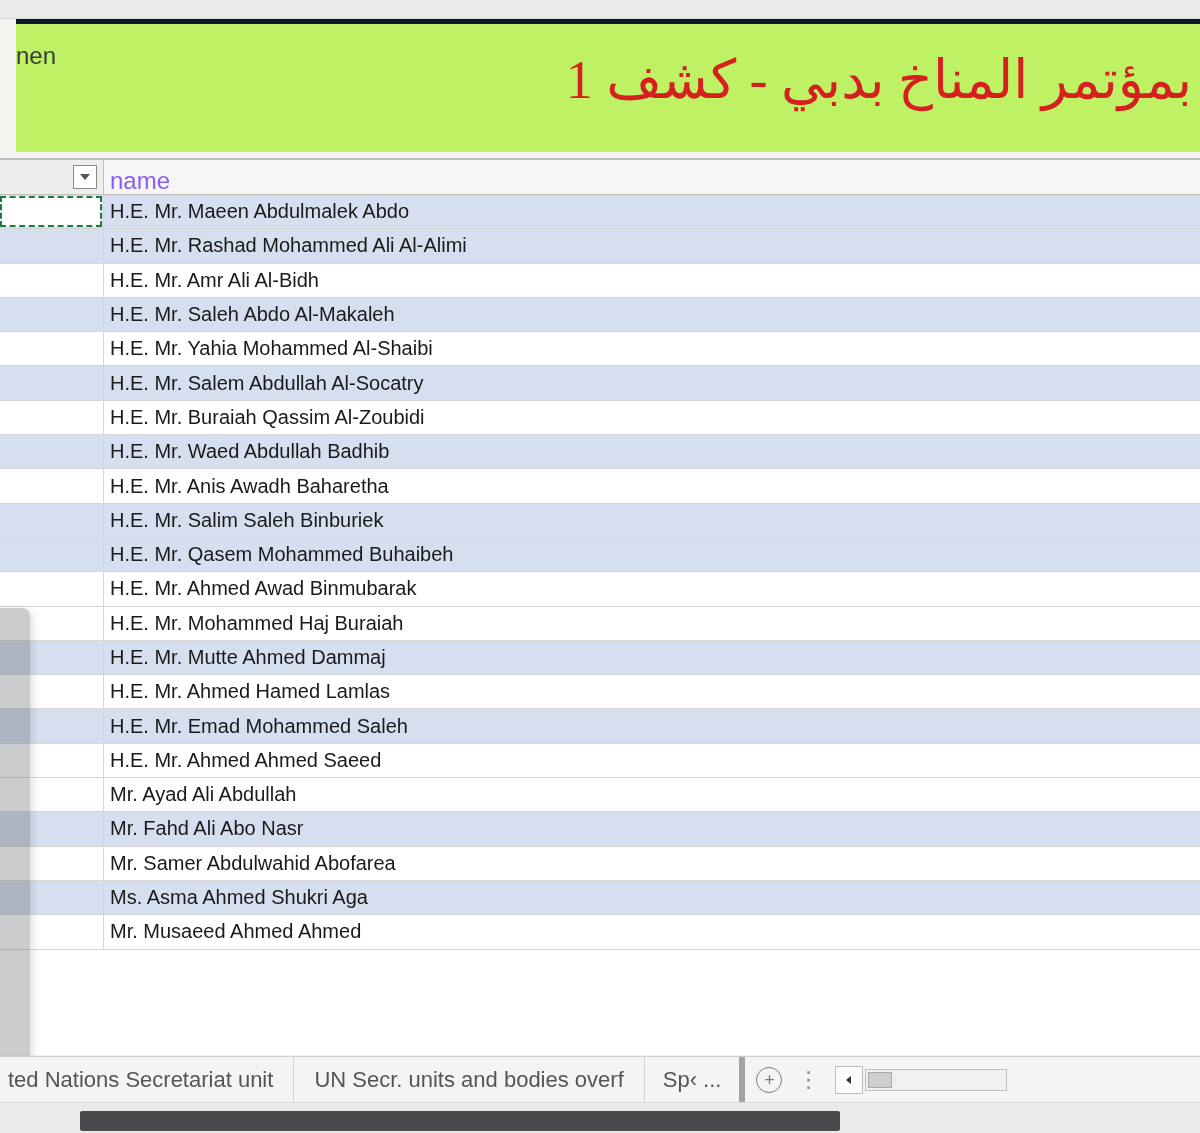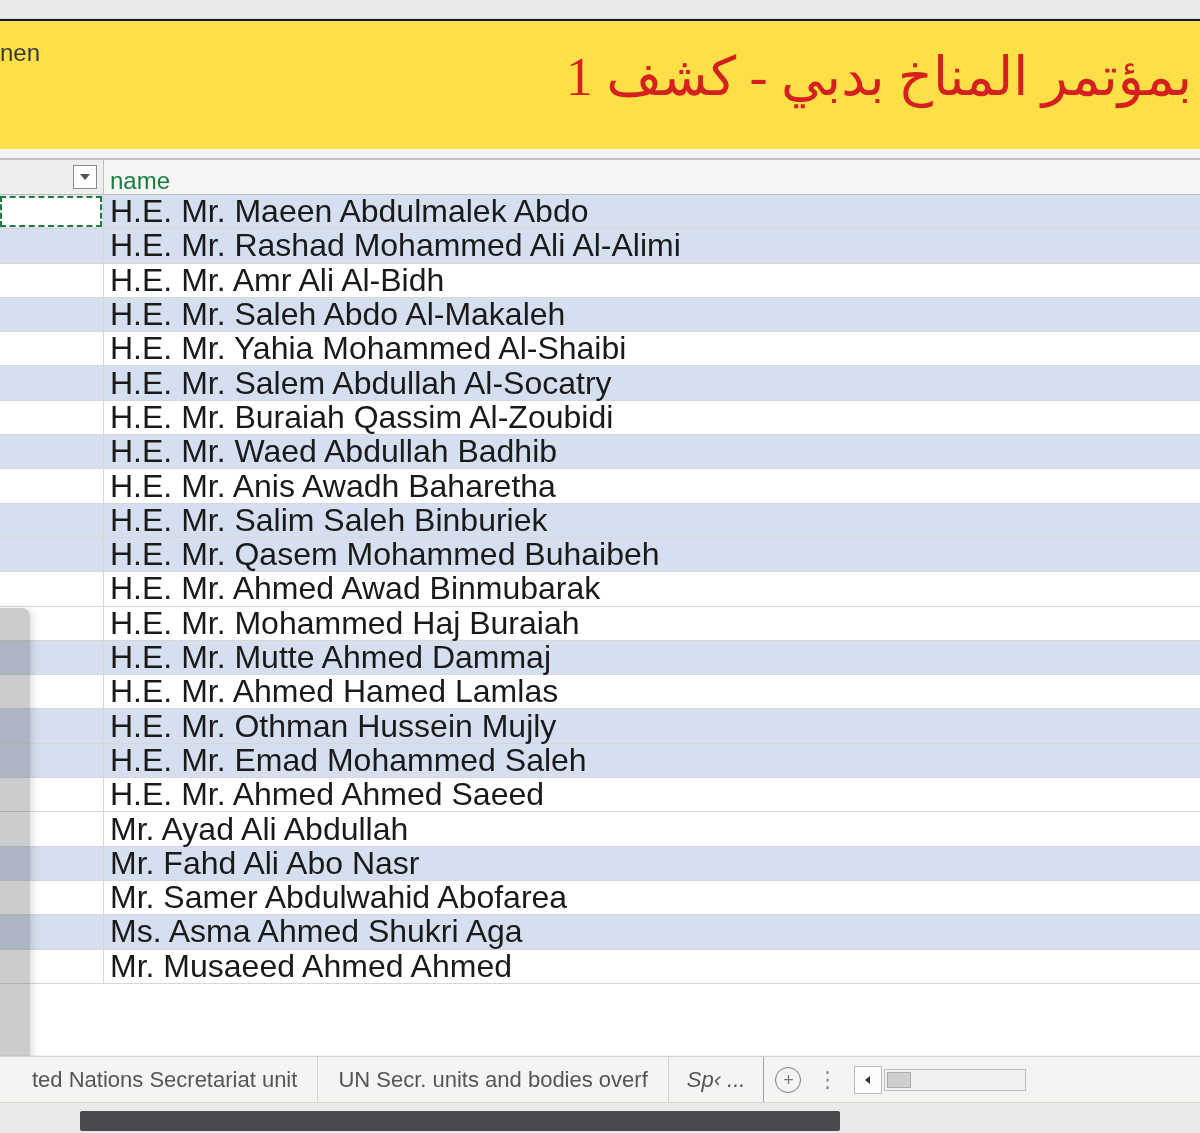--- a/index.html
+++ b/index.html
@@ -13,22 +13,23 @@
     position: relative;
   }
   .top-strip {
     height: 18px;
     background: #eaeae8;
     border-bottom: 1px solid #d9d9d6;
   }
   .header-area {
     position: relative;
     height: 128px;
-    background: #fde047;
-    border-top: 2px solid #0f172a;
+    background: #bef264;
+    border-top: 5px solid #0f172a;
+    margin-left: 16px;
   }
   .left-tab-label {
     position: absolute;
     left: 0;
     top: 18px;
     font-size: 24px;
     color: #3a3a3a;
     padding-left: 0;
   }
   .arabic-title {
@@ -84,31 +85,31 @@
     width: 12px;
     height: 8px;
     fill: #555;
   }
   .col-b-head {
     flex: 1;
     height: 100%;
     display: flex;
     align-items: center;
     padding-left: 6px;
-    color: #15803d;
+    color: #8b5cf6;
     margin-top: 8px;
   }
   .data-rows {
     display: block;
   }
   .data-row {
     display: flex;
     align-items: center;
     height: 33.3px;
-    font-size: 32px;
+    font-size: 20px;
     color: #1a1a1a;
     border-bottom: 1px solid #d7d7d5;
   }
   .data-row.alt {
     background: #d6dfef;
   }
   .row-col-a {
     width: 104px;
     height: 100%;
     border-right: 1px solid #d7d7d5;
@@ -147,29 +148,28 @@
   }
   .sheet-tab {
     padding: 0 20px;
     height: 100%;
     display: flex;
     align-items: center;
     border-right: 1px solid #d2d2d0;
     cursor: pointer;
     white-space: nowrap;
   }
-  .sheet-tab:first-child { padding-left: 8px; margin-left: 24px; }
+  .sheet-tab:first-child { padding-left: 8px; }
   .truncated-tab {
     padding: 0 18px;
     height: 100%;
     display: flex;
     align-items: center;
-    border-right: 1px solid #a3a3a3;
-    cursor: pointer;
-    font-style: italic;
+    border-right: 6px solid #a3a3a3;
+    cursor: pointer;
   }
   .new-sheet {
     width: 40px;
     height: 40px;
     display: flex;
     align-items: center;
     justify-content: center;
     cursor: pointer;
     margin-left: 4px;
   }
@@ -334,24 +334,20 @@
         <div class="row-col-a"></div>
         <div class="row-col-b">H.E. Mr. Mohammed Haj Buraiah</div>
       </div>
       <div class="data-row alt">
         <div class="row-col-a"></div>
         <div class="row-col-b">H.E. Mr. Mutte Ahmed Dammaj</div>
       </div>
       <div class="data-row">
         <div class="row-col-a"></div>
         <div class="row-col-b">H.E. Mr. Ahmed Hamed Lamlas</div>
-      </div>
-      <div class="data-row alt">
-        <div class="row-col-a"></div>
-        <div class="row-col-b">H.E. Mr. Othman Hussein Mujly</div>
       </div>
       <div class="data-row alt">
         <div class="row-col-a"></div>
         <div class="row-col-b">H.E. Mr. Emad Mohammed Saleh</div>
       </div>
       <div class="data-row">
         <div class="row-col-a"></div>
         <div class="row-col-b">H.E. Mr. Ahmed Ahmed Saeed</div>
       </div>
       <div class="data-row">

